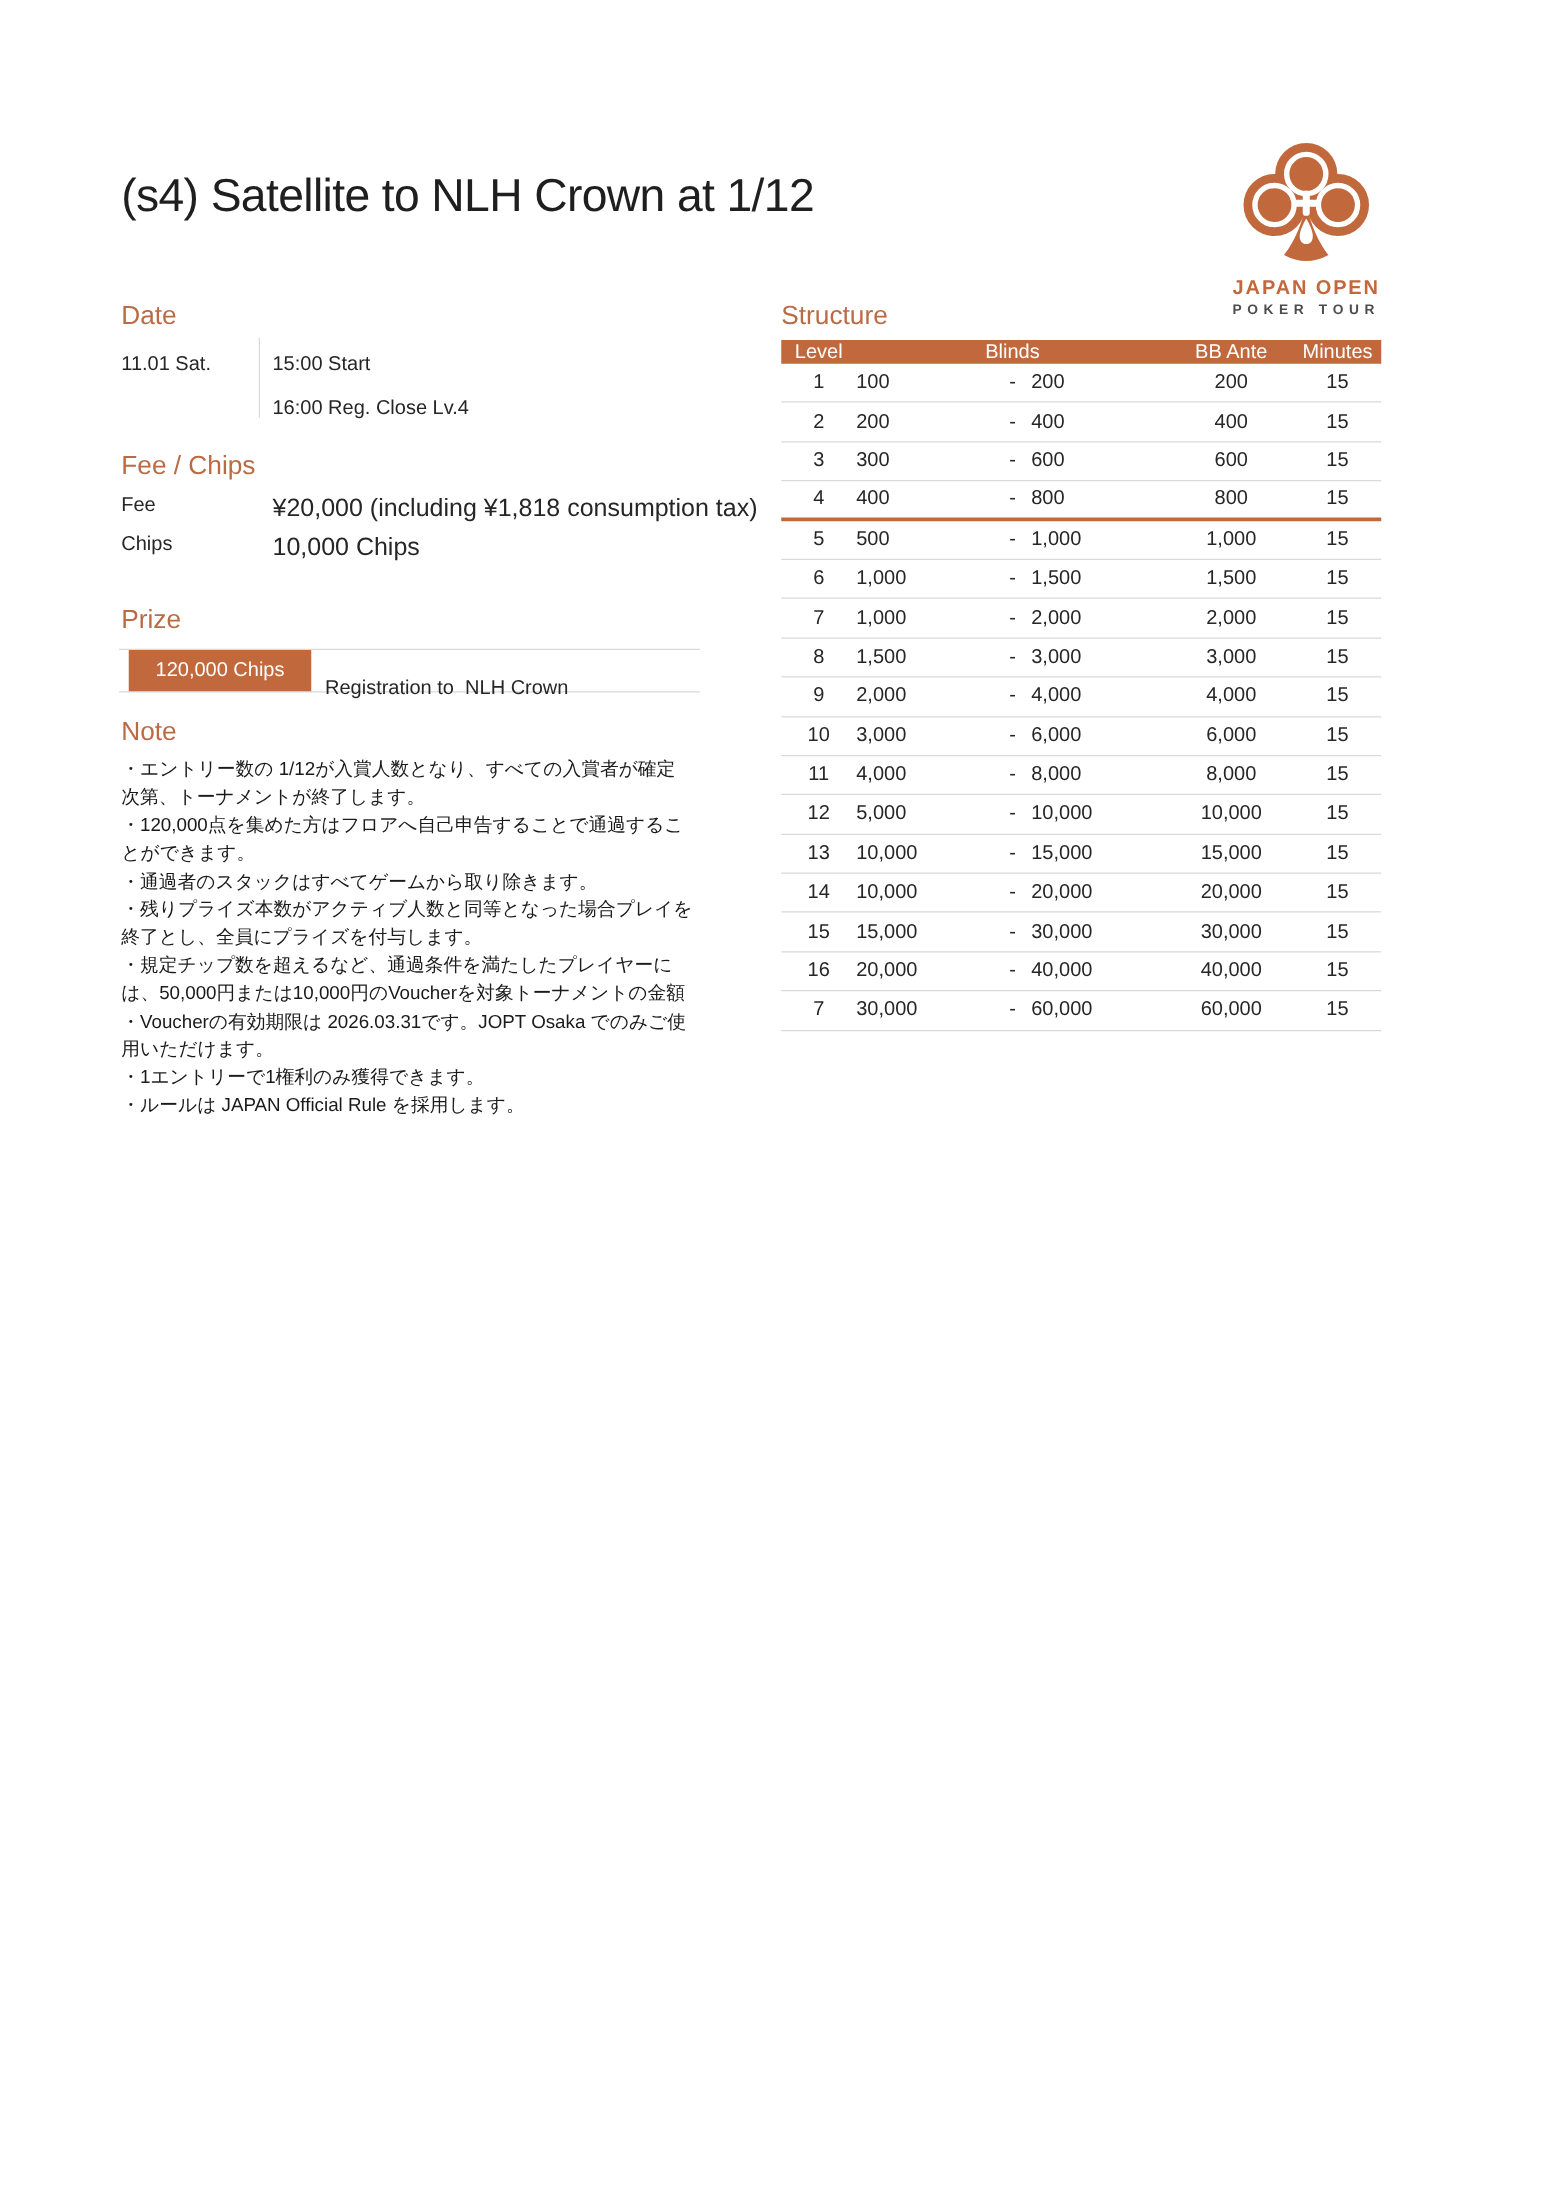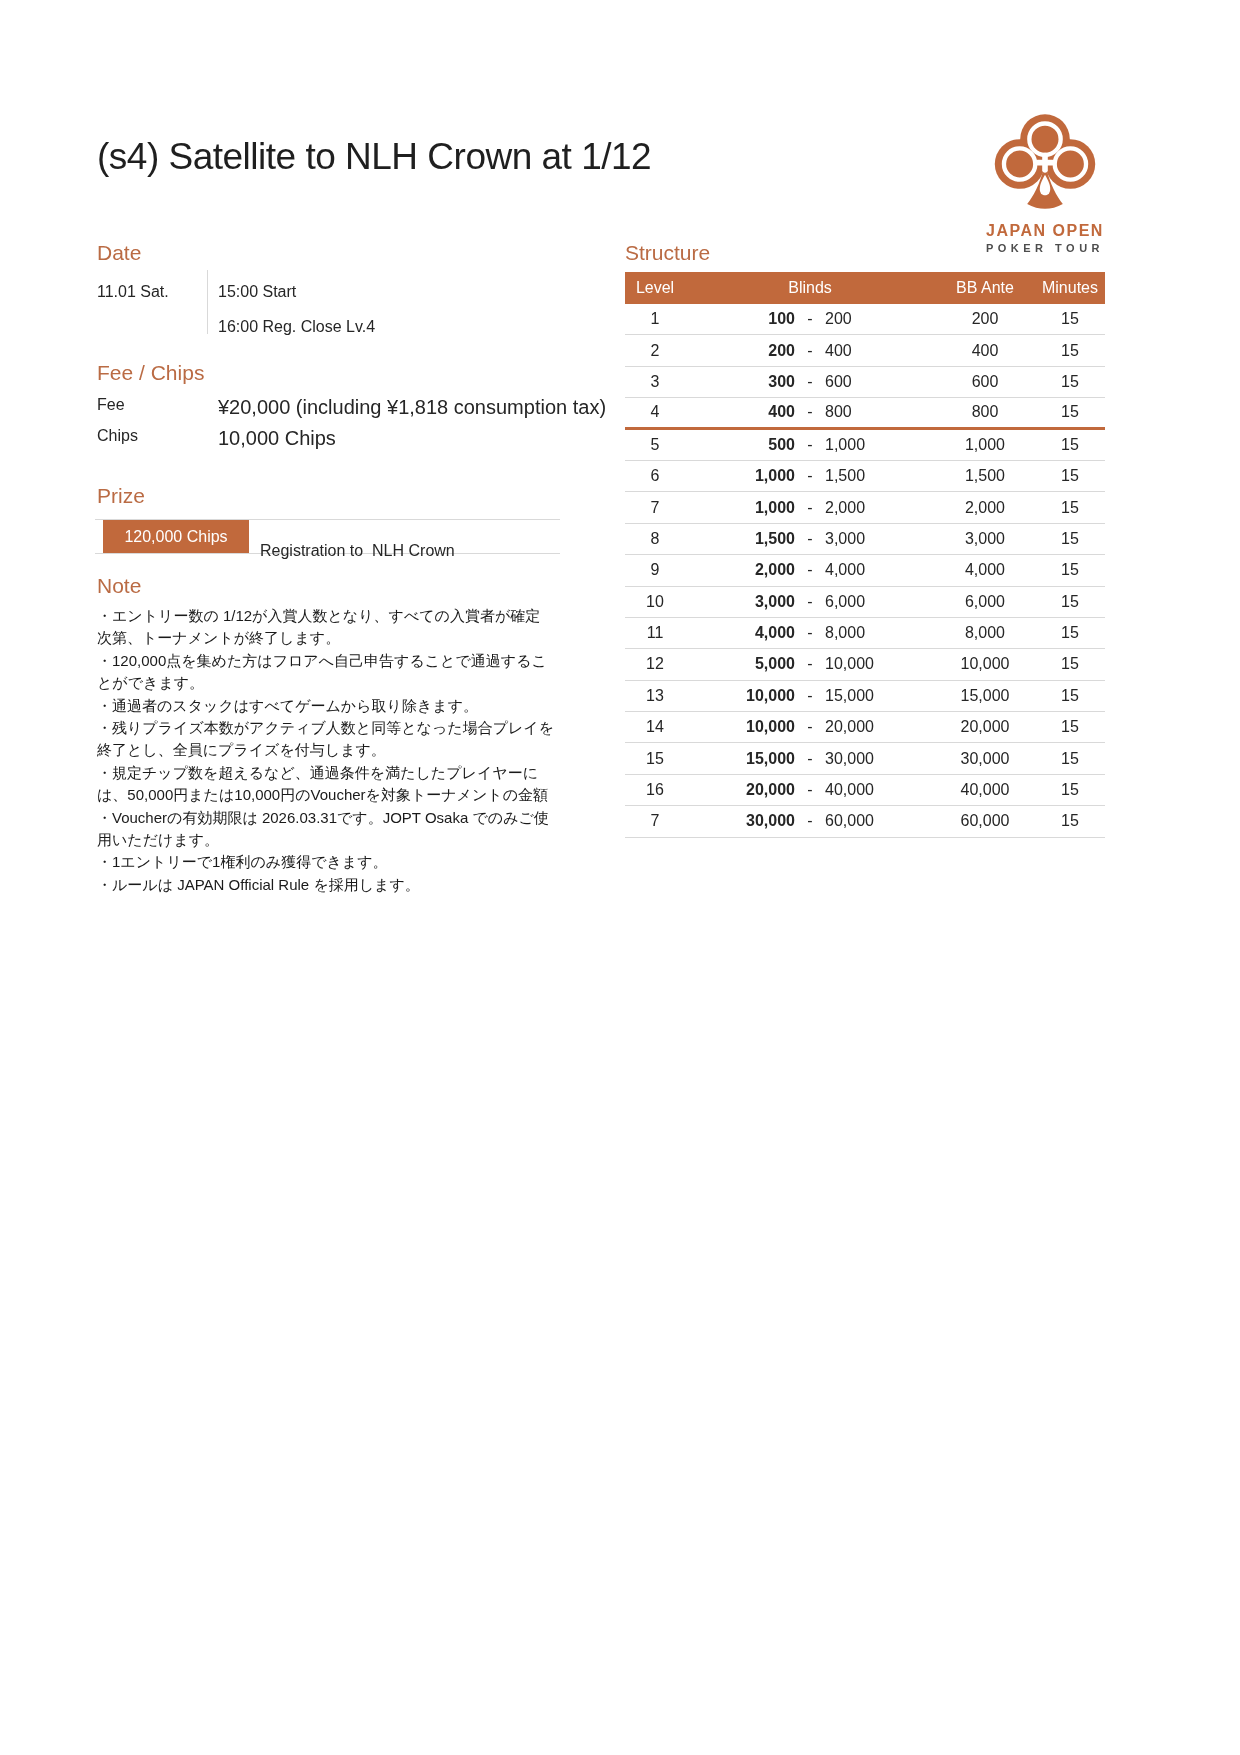--- a/index.html
+++ b/index.html
@@ -57,28 +57,28 @@
     display:flex;align-items:center;padding-left:11px;
     font-size:16px;white-space:pre;margin-top:28px;
   }
   
   .note-lines{position:absolute;left:97px;top:605px;width:470px;}
   .note-line{font-size:15px;line-height:22.4px;white-space:pre;color:#1a1a1a;}
   
   .structure-table{position:absolute;left:625px;top:272px;width:480px;font-size:16px;}
   .tr{display:grid;grid-template-columns:60px 250px 100px 70px;align-items:center;}
   .thead{
-    background:var(--accent);color:#ffffff;height:32px;
+    background:var(--accent);color:#ffffff;height:19px;
   }
   .thead .th{text-align:center;}
   .tbody .tr{height:31.4px;border-bottom:1px solid var(--border);}
   .tbody .tr.reg-close{border-bottom:3px solid var(--accent);}
   .td-level{text-align:center;}
   .td-blinds{display:grid;grid-template-columns:1fr 30px 1fr;align-items:center;}
-  .td-blinds .sb{text-align:right;font-weight:bold;}
+  .td-blinds .sb{text-align:left;}
   .td-blinds .dash{text-align:center;}
   .td-blinds .bb{text-align:left;}
   .td-ante{text-align:center;}
   .td-minutes{text-align:center;}
 </style>
 </head>
 <body>
 
 <div class="page">
 

